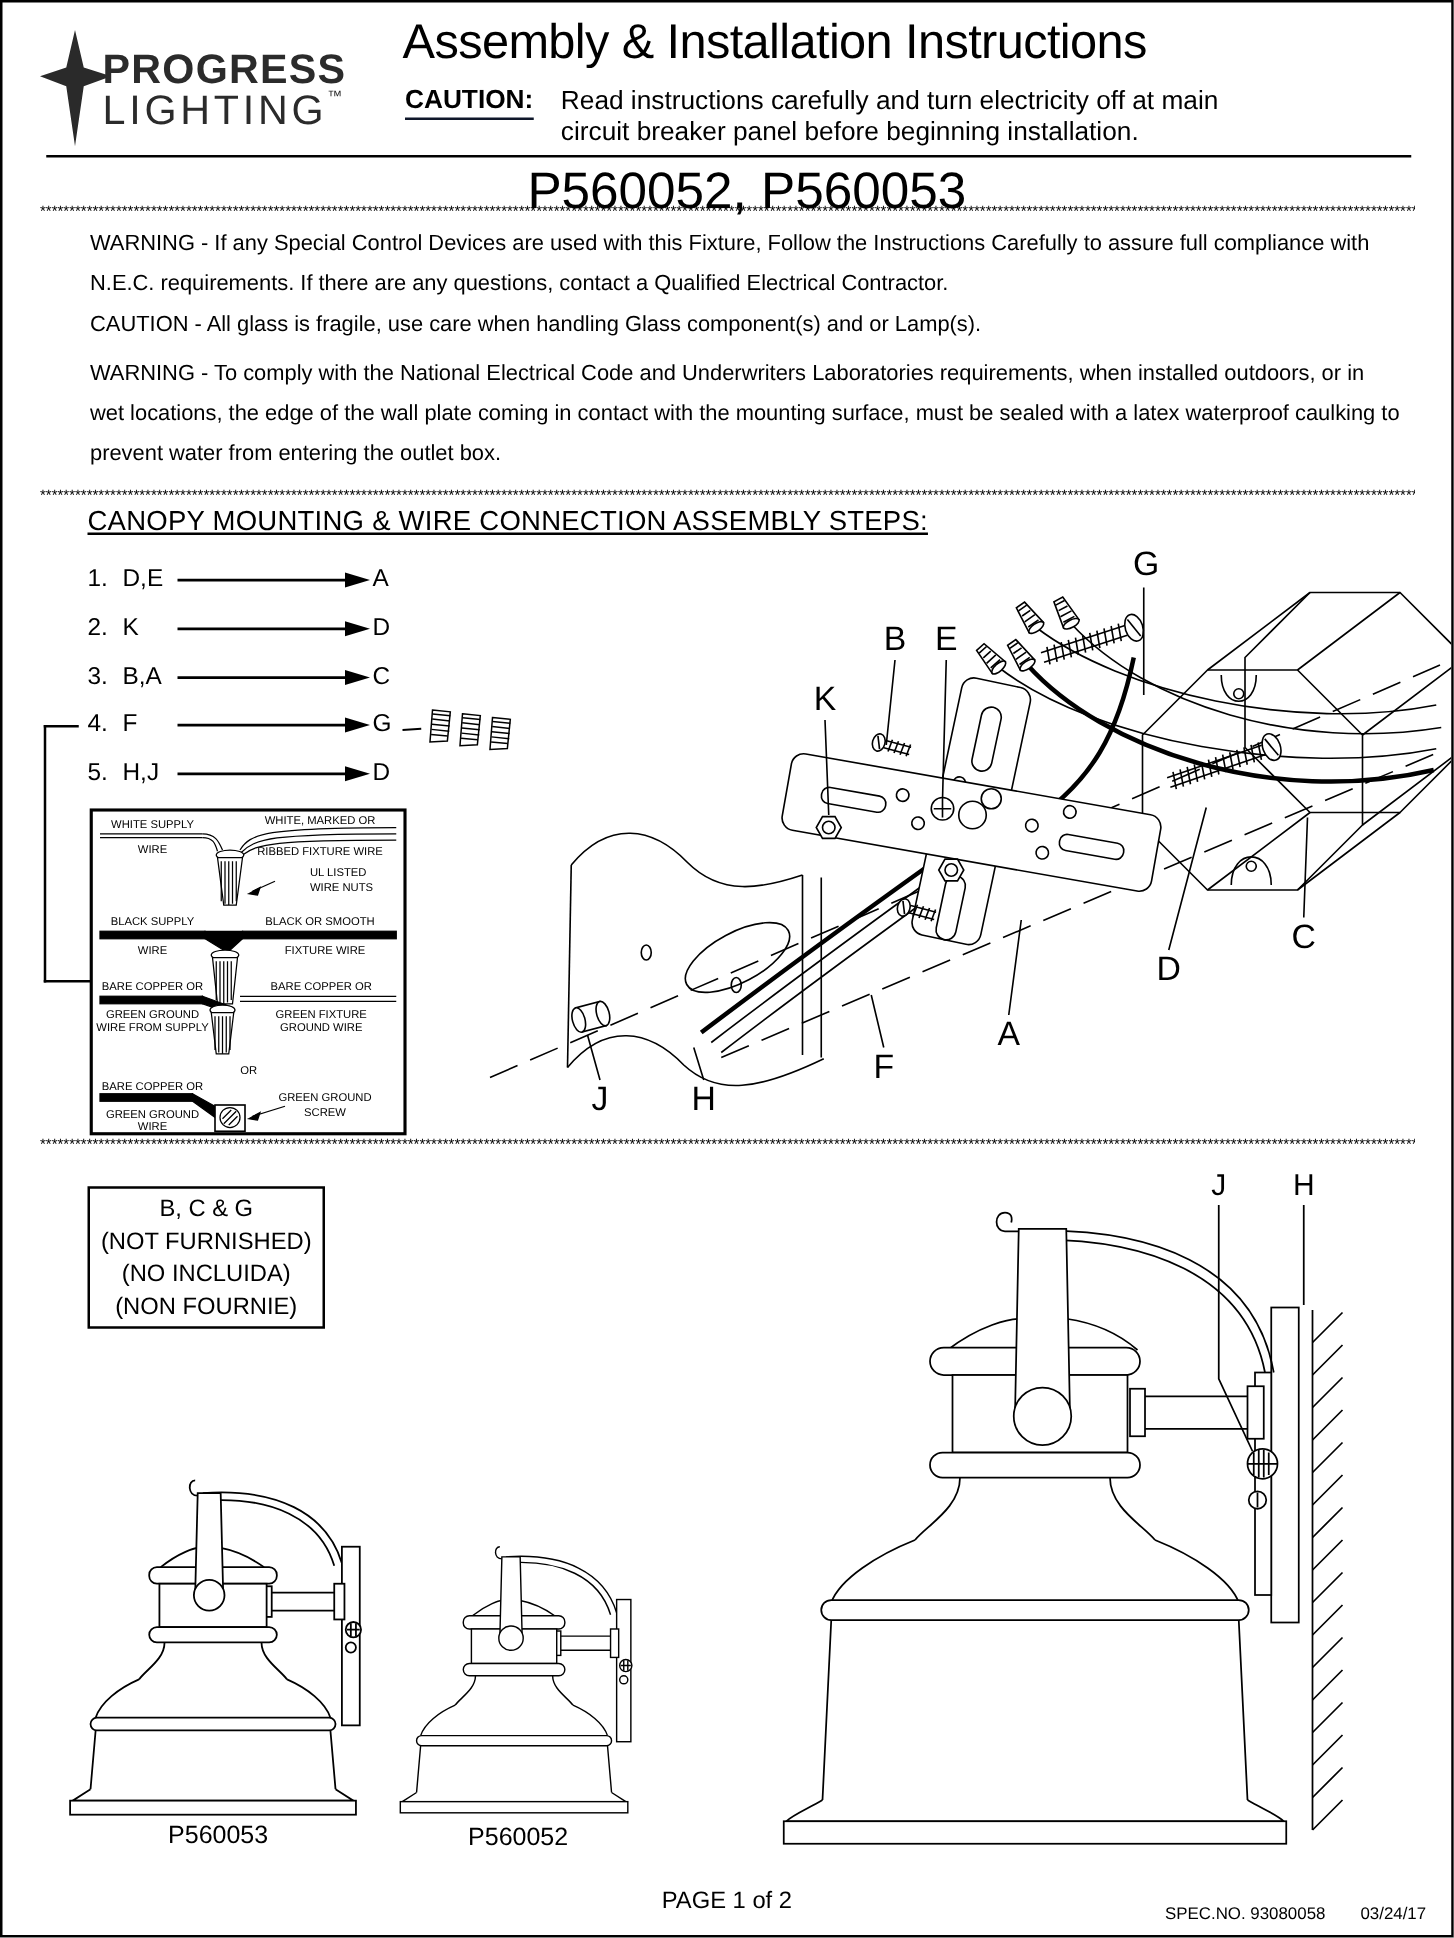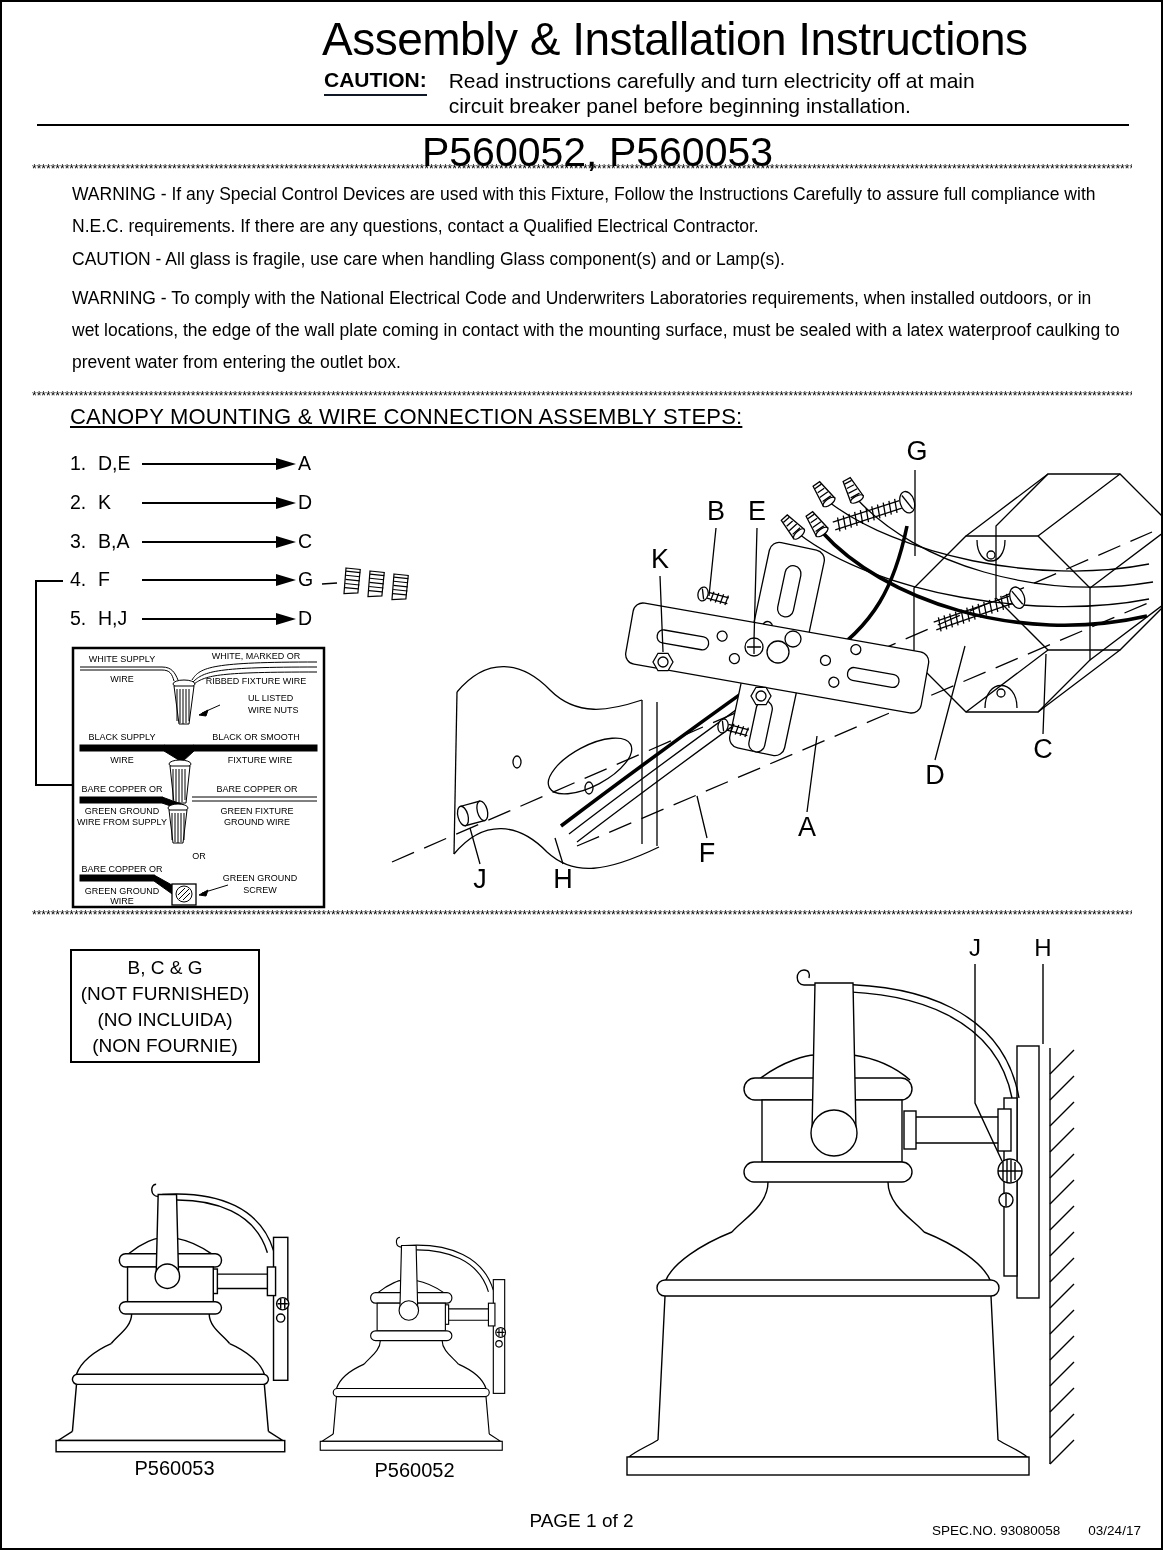--- a/index.html
+++ b/index.html
@@ -6,21 +6,21 @@
   .page{position:relative;width:1163px;height:1550px;margin:0 auto;background:#fff;
         border:2px solid #000;box-sizing:border-box;overflow:hidden;
         font-family:"Liberation Sans",sans-serif;color:#000;}
   .abs{position:absolute;}
   
   .logo{left:30px;top:22px;display:flex;align-items:center;}
   .logo-text{margin-left:-8px;line-height:1;}
   .logo-l1{font-size:33px;font-weight:800;letter-spacing:1px;color:#2b2b2b;}
   .logo-l2{font-size:33px;font-weight:500;letter-spacing:3px;color:#2b2b2b;}
   .logo-tm{font-size:12px;vertical-align:top;}
-  .doc-title{left:320px;top:10px;font-size:46px;letter-spacing:-0.5px;white-space:nowrap;}
+  .doc-title{left:320px;top:10px;font-size:39px;letter-spacing:-0.5px;white-space:nowrap;}
   .caution-row{left:322px;top:66px;display:flex;}
   .caution-label{font-size:21px;font-weight:bold;border-bottom:2px solid #0f172a;height:26px;margin-right:22px;}
   .caution-text{font-size:21px;line-height:25px;}
   .hr{left:35px;top:122px;width:1092px;height:2px;background:#000;}
   .models{left:16px;top:127px;width:100%;text-align:center;font-size:41px;}
   .stars{left:30px;width:1100px;font-size:12px;letter-spacing:0;white-space:nowrap;overflow:hidden;}
   
   .warnings{left:70px;top:176px;width:1048px;font-size:17.5px;line-height:32px;}
   .warnings p{margin:0 0 1px 0;}
   .warnings p.gap{margin-top:7px;}
@@ -69,20 +69,29 @@
         <path d="M78,137 C78,150 64,158 58,166 M154,137 C154,150 168,158 174,166"></path>
         <path d="M58,166 C42,173 28,184 24,196 M174,166 C190,173 204,184 208,196"></path>
         <rect x="20" y="196" width="192" height="10" rx="5" fill="#fff"></rect>
         <path d="M24,206 L20,252 M208,206 L212,252"></path>
         <path d="M20,252 L6,261 L226,261 L212,252"></path>
         <rect x="4" y="261" width="224" height="11" fill="#fff"></rect>
       </g>
     </defs>
   </svg>
 
+  <div class="abs logo">
+    <svg width="58" height="94" viewBox="0 0 58 94">
+      <path d="M28,0 L35,30 L57,37 L35,45 L28,93 L21,45 L0,37 L21,30 Z" fill="#2a2a2a"></path>
+    </svg>
+    <div class="logo-text">
+      <div class="logo-l1">PROGRESS</div>
+      <div class="logo-l2"><span>LIGHTING</span><span class="logo-tm">™</span></div>
+    </div>
+  </div>
 
   <div class="abs doc-title">Assembly &amp; Installation Instructions</div>
 
   <div class="abs caution-row">
     <div class="caution-label">CAUTION:</div>
     <div class="caution-text">
       <div>Read instructions carefully and turn electricity off at main</div>
       <div>circuit breaker panel before beginning installation.</div>
     </div>
   </div>

